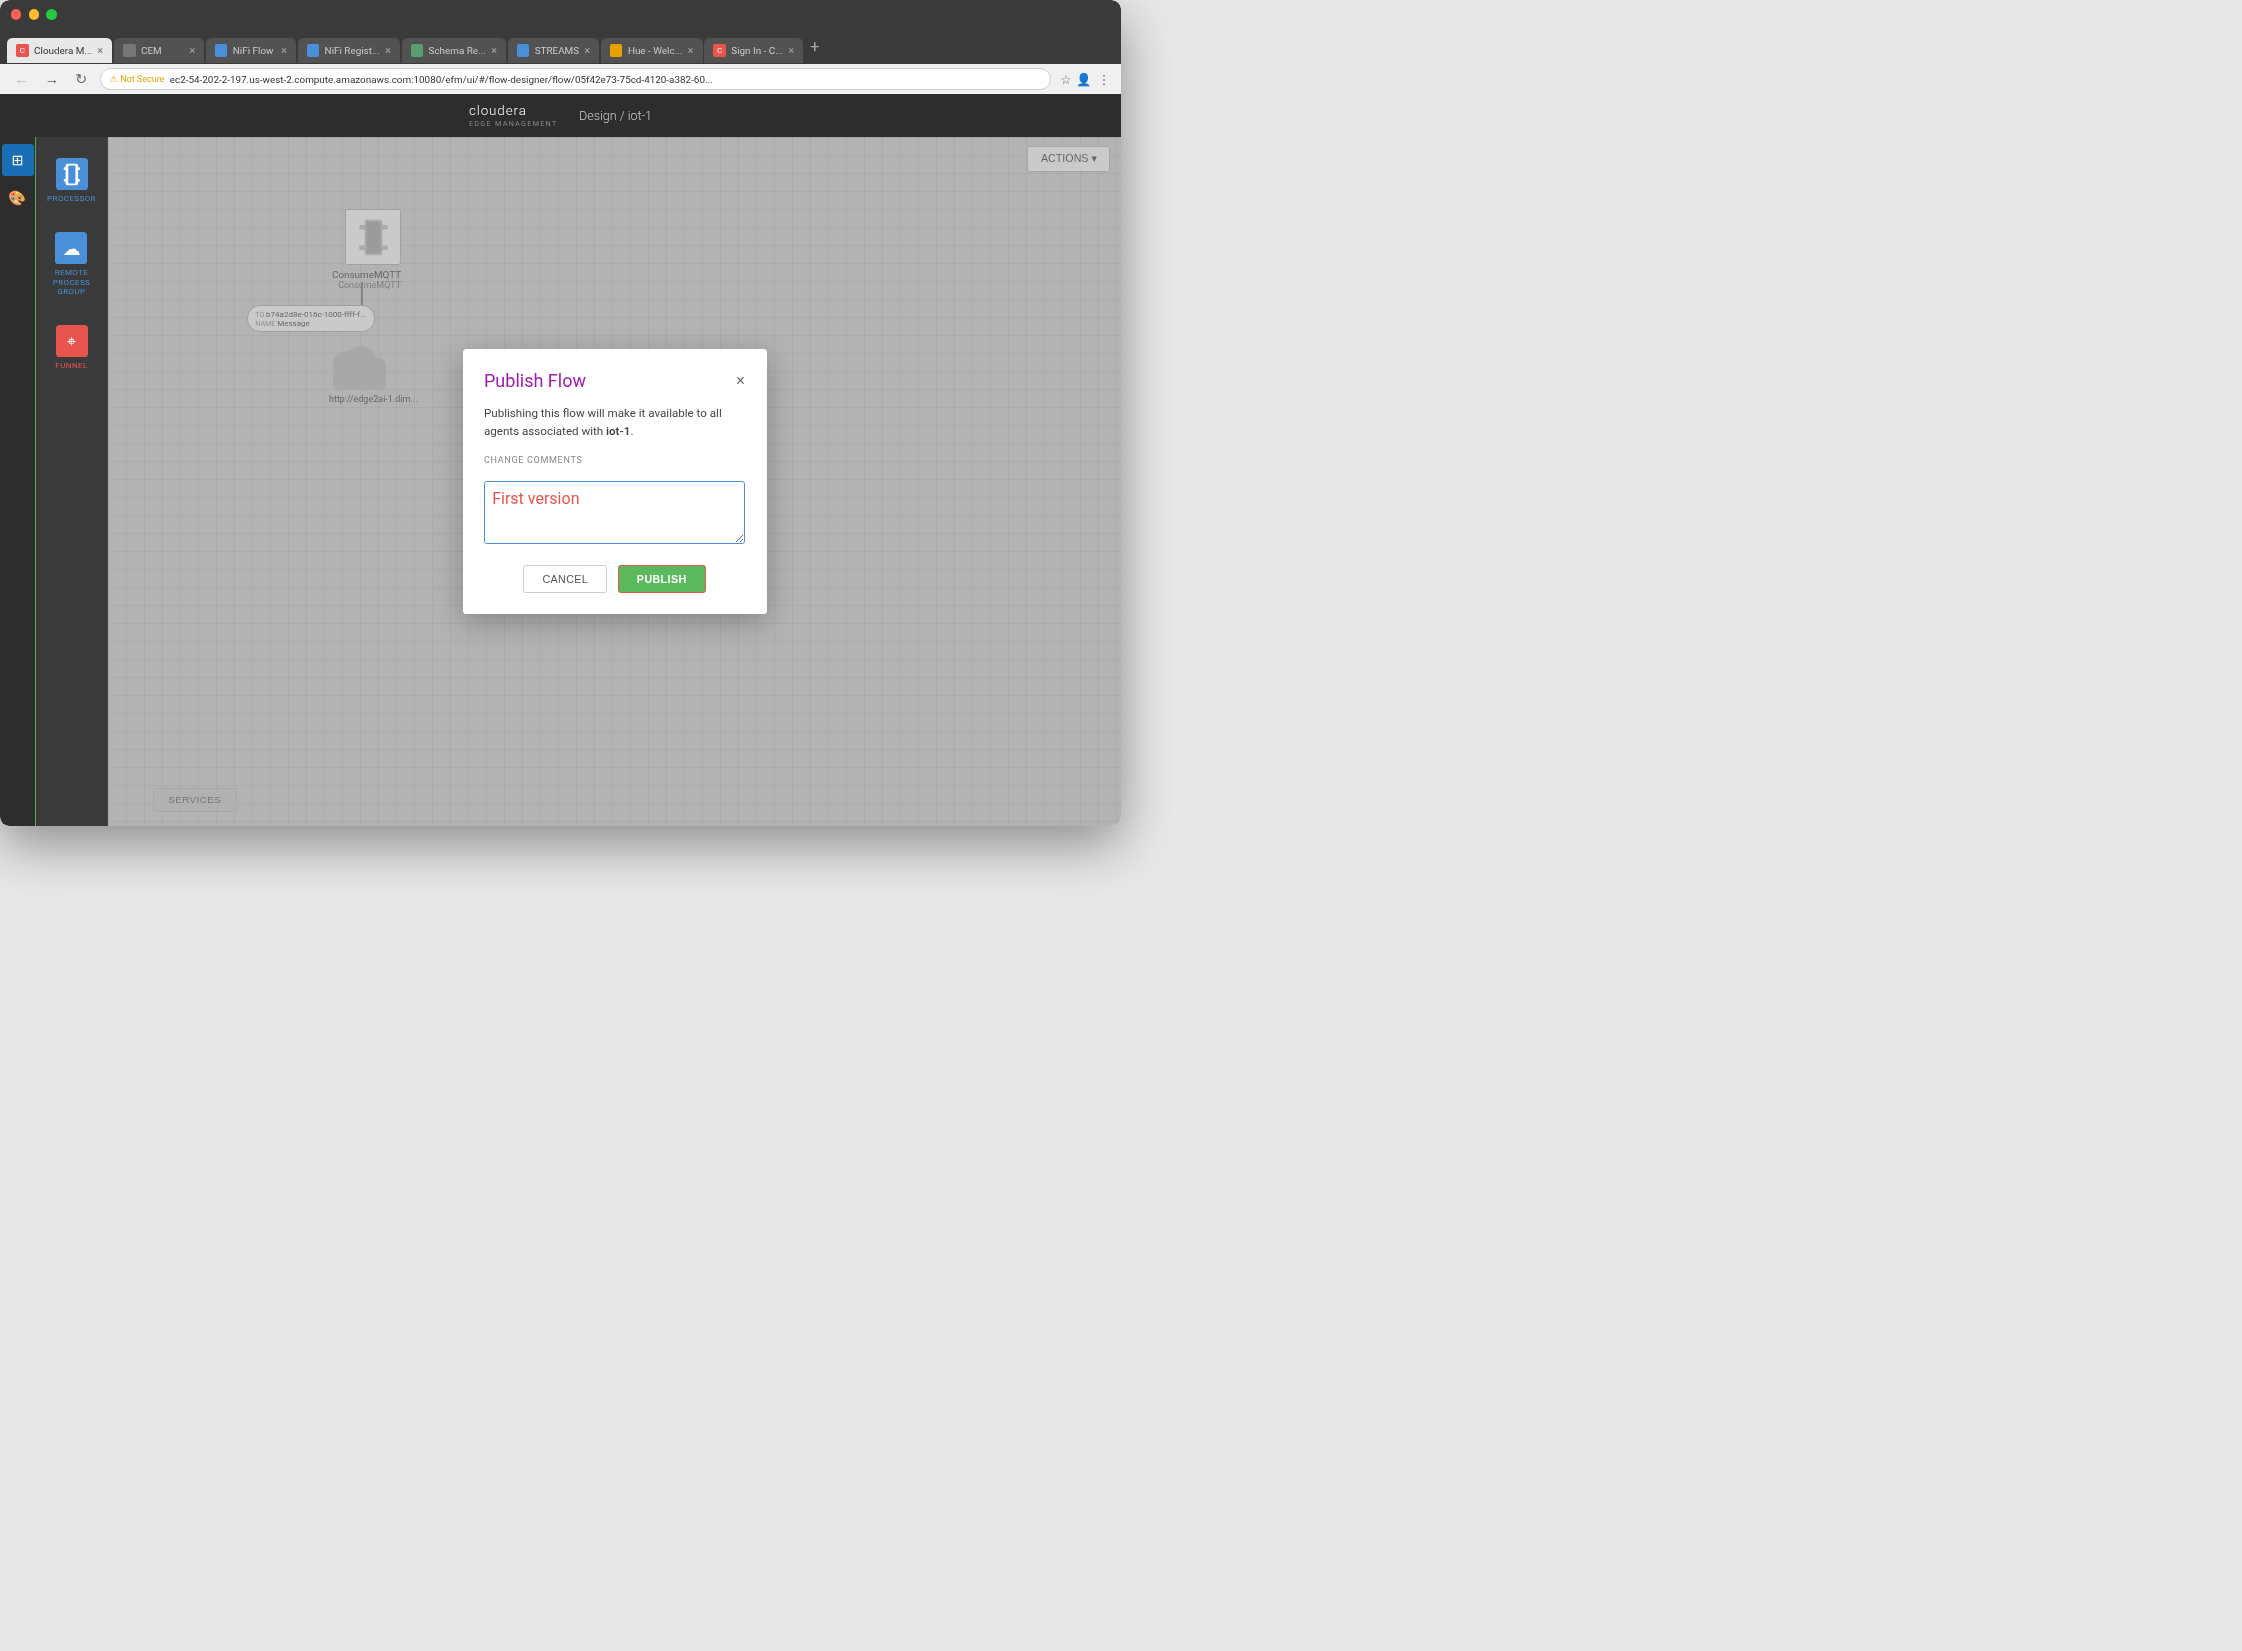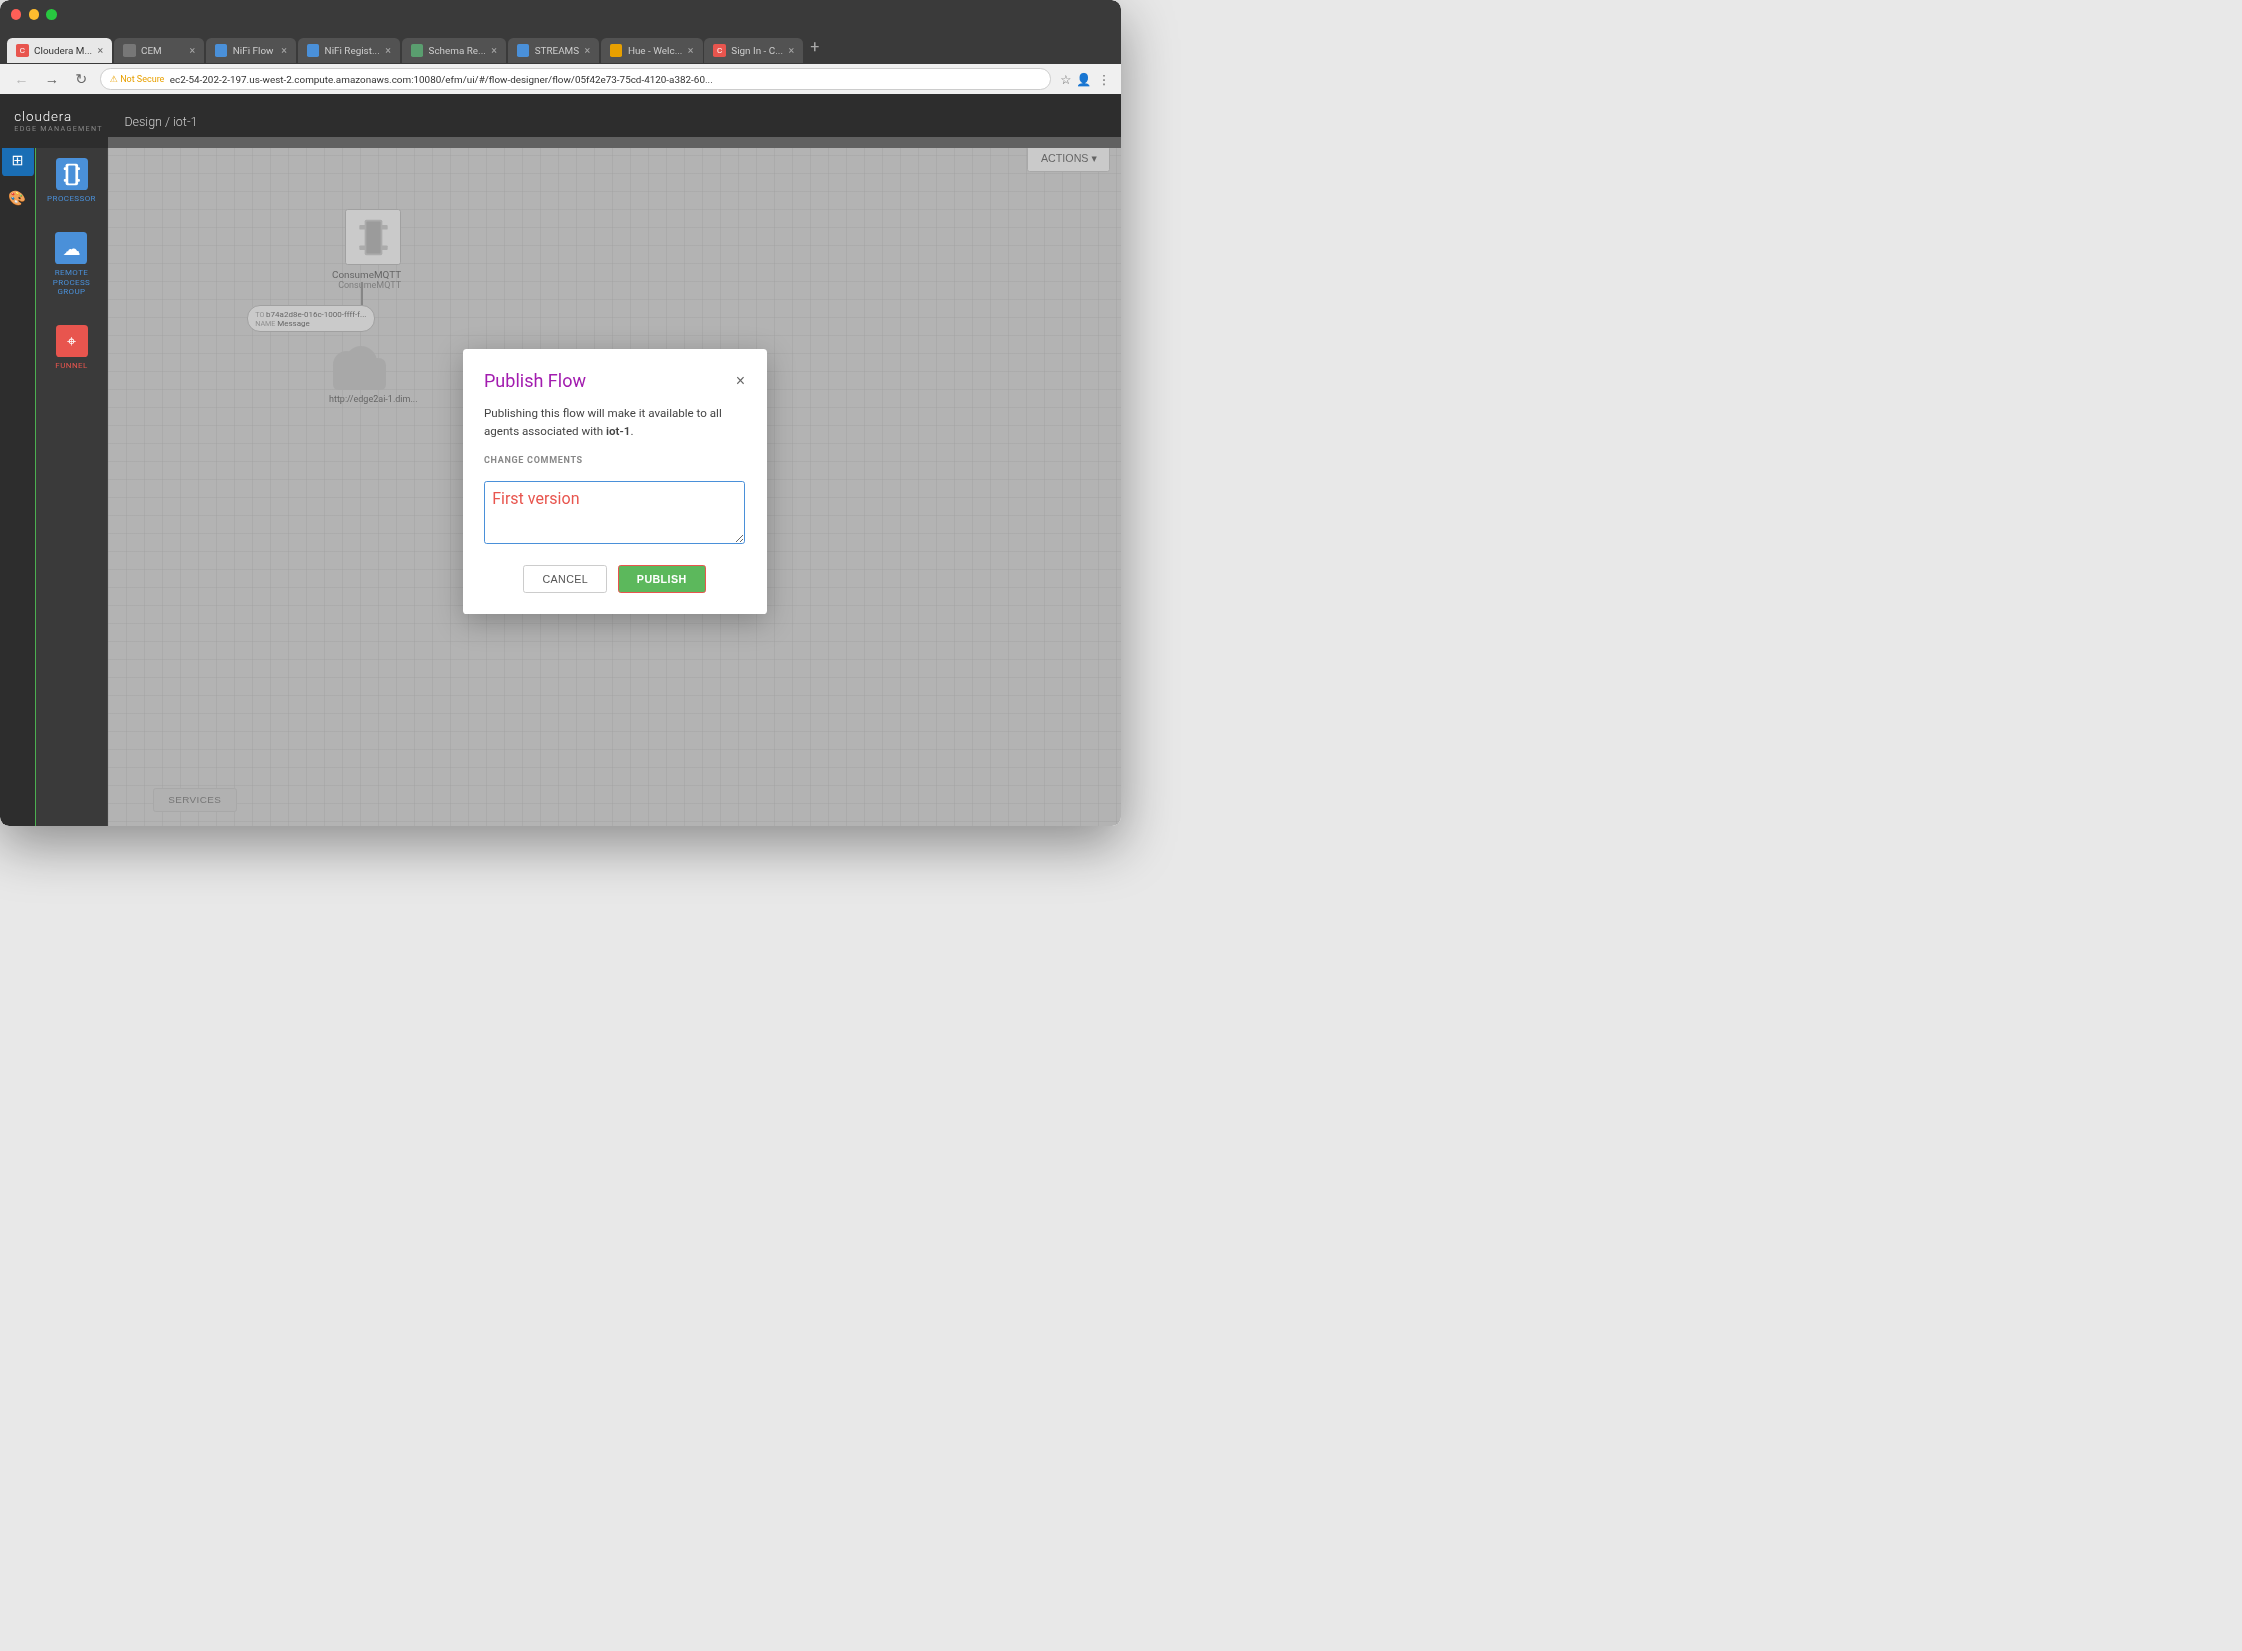--- a/index.html
+++ b/index.html
@@ -216,21 +216,20 @@
     .modal-description strong {
       font-weight: 600;
     }
 
     .modal-field-label {
       font-size: 9px;
       color: #888;
       letter-spacing: 0.7px;
       text-transform: uppercase;
       margin-bottom: 16px;
-      font-weight: bold;
     }
 
     .modal-textarea {
       width: 100%;
       height: 63px;
       border: 1.8px solid #4a90d9;
       border-radius: 2.7px;
       padding: 7.2px;
       font-size: 16px;
       color: #e8554e;
@@ -282,26 +281,27 @@
     }
 
     .app-body {
       display: flex;
       flex: 1;
       position: relative;
     }
 
     .app-header-bar {
       background: #2d2d2d;
-      height: 54px;
+      height: 43px;
       display: flex;
       align-items: center;
       padding: 0 14.3px;
       gap: 14.3px;
       flex-shrink: 0;
+      justify-content: center;
     }
   </style>
 </head>
 <body>
 
 <div class="full-layout">
 
   <div class="browser-chrome">
     <div class="browser-titlebar">
       <span class="traffic-light tl-red"></span>

